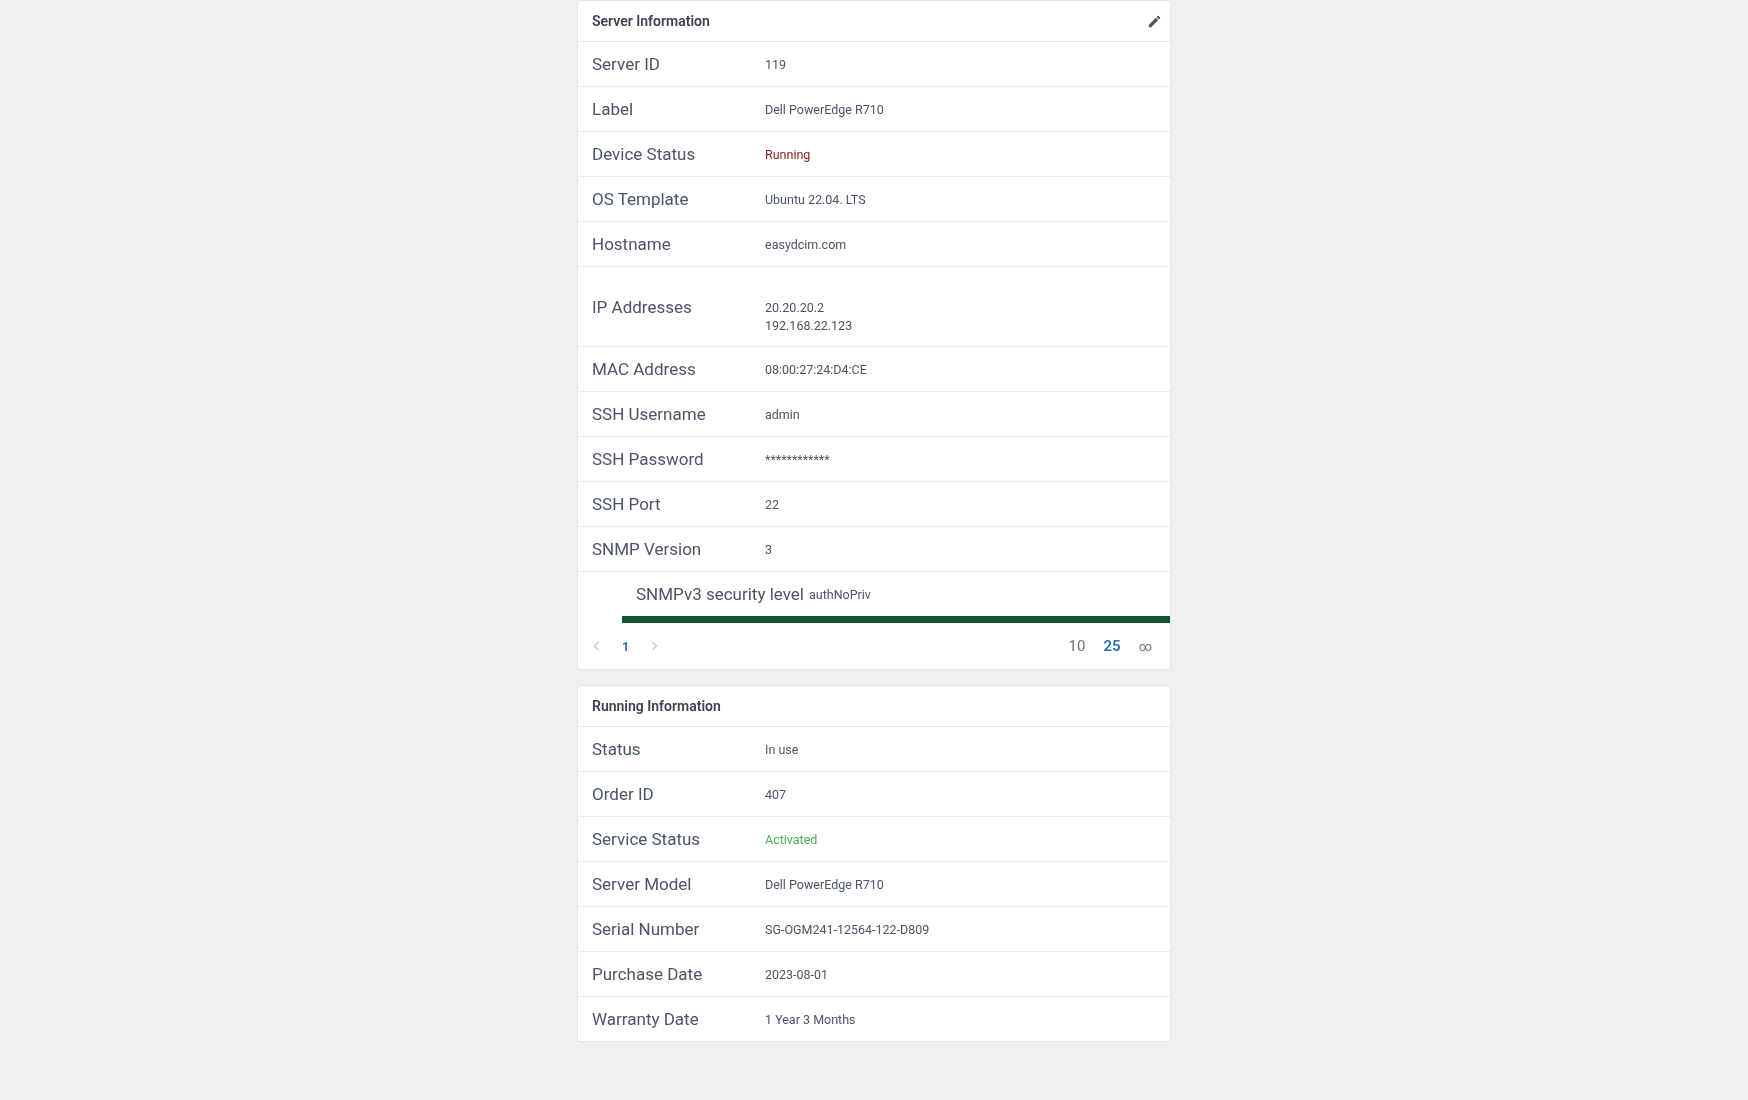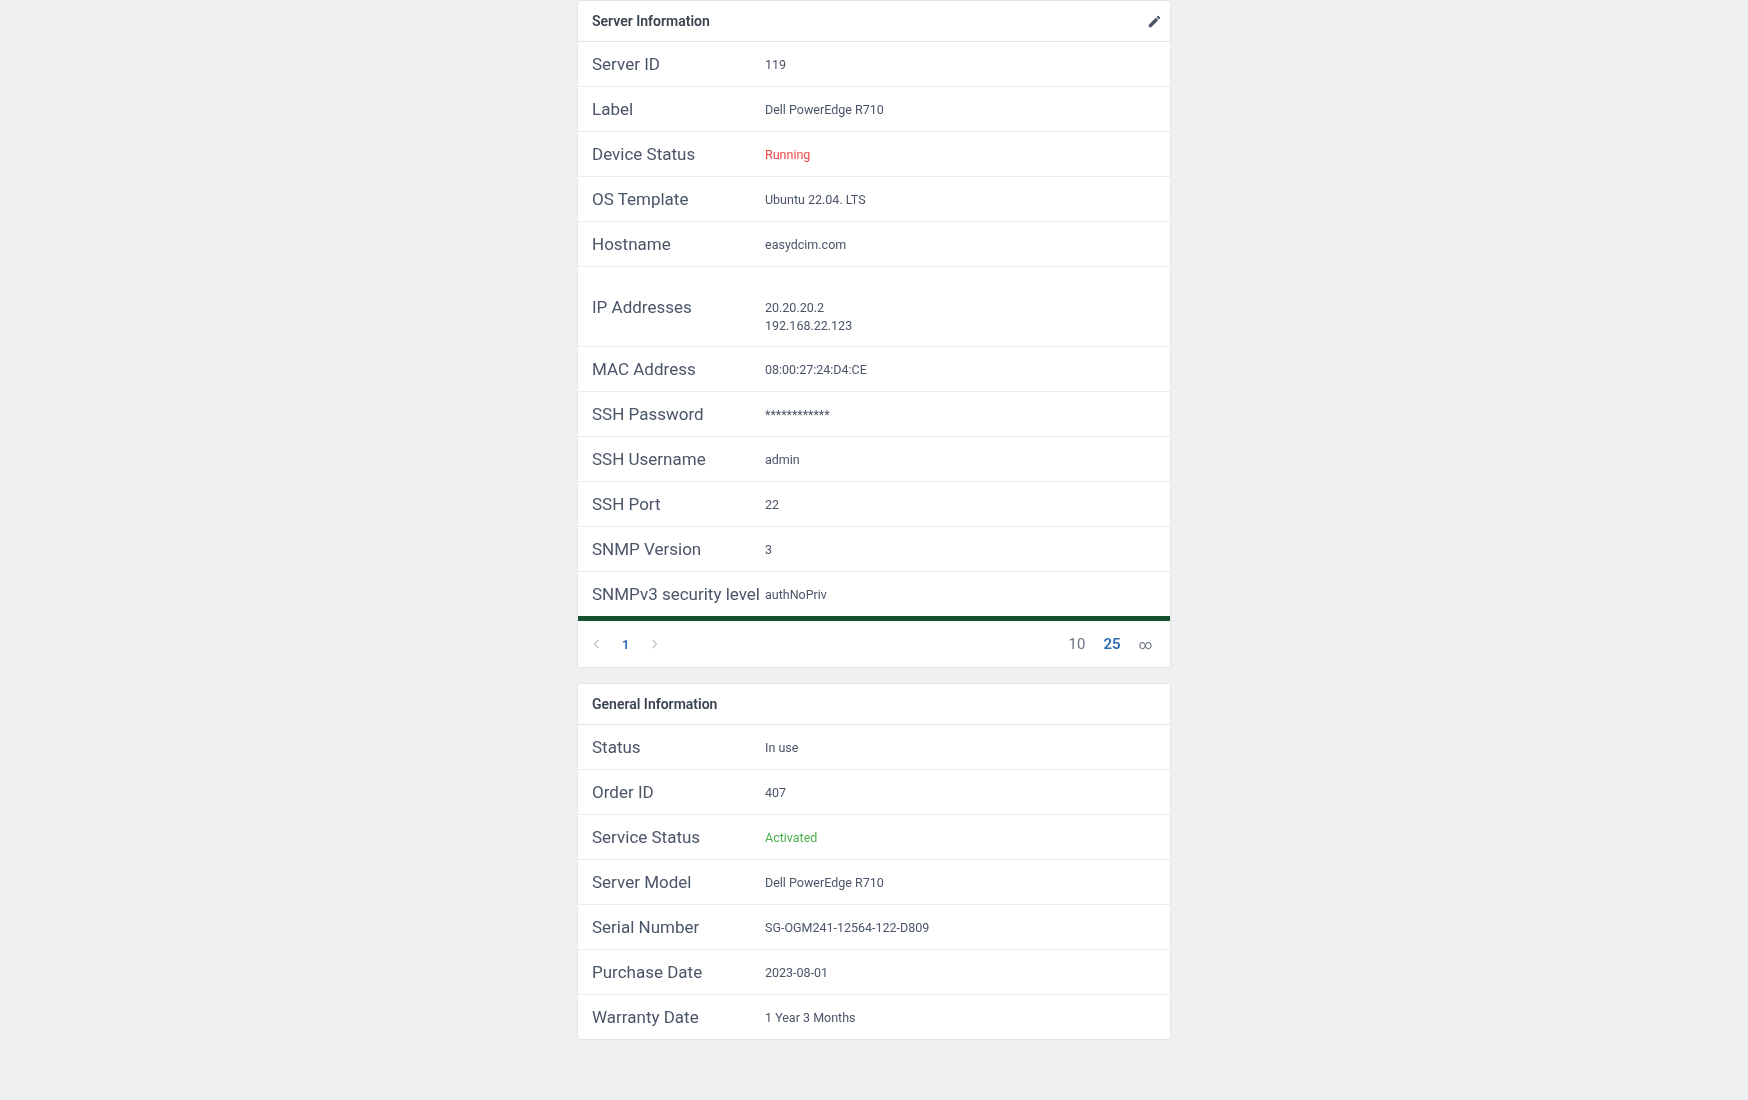--- a/index.html
+++ b/index.html
@@ -56,21 +56,21 @@
     .row-label {
       width: 173px;
       flex-shrink: 0;
       color: #4a5568;
       font-size: 17px;
     }
     .row-value {
       color: #4a5568;
       font-size: 12.5px;
     }
-    .status-running { color: #ef4444; }
+    .status-running { color: #7f1d1d; }
     .status-activated { color: #4caf50; }
     .ip-list { line-height: 1.4; margin-top: 20px; }
     .pagination-row {
       display: flex;
       justify-content: space-between;
       align-items: center;
       padding: 12px 14px 12px 8px;
     }
     .pagination-left, .pagination-right {
       display: flex;
@@ -158,40 +158,40 @@
         <div>192.168.22.123</div>
       </div>
     </div>
 
     <div class="row">
       <div class="row-label">MAC Address</div>
       <div class="row-value">08:00:27:24:D4:CE</div>
     </div>
 
     <div class="row">
+      <div class="row-label">SSH Username</div>
+      <div class="row-value">admin</div>
+    </div>
+
+    <div class="row">
       <div class="row-label">SSH Password</div>
       <div class="row-value">************</div>
     </div>
 
     <div class="row">
-      <div class="row-label">SSH Username</div>
-      <div class="row-value">admin</div>
-    </div>
-
-    <div class="row">
       <div class="row-label">SSH Port</div>
       <div class="row-value">22</div>
     </div>
 
     <div class="row">
       <div class="row-label">SNMP Version</div>
       <div class="row-value">3</div>
     </div>
 
-    <div class="row" style="border-bottom:5px solid #14532d;">
+    <div class="row" style="border-bottom:7px solid #14532d;margin-left:44px;">
       <div class="row-label">SNMPv3 security level</div>
       <div class="row-value">authNoPriv</div>
     </div>
 
     <div class="pagination-row">
       <div class="pagination-left">
         <span class="pag-chevron">
           <svg width="10" height="10" viewBox="0 0 10 10" fill="none">
               <path d="M6.5 1L2.5 5L6.5 9" stroke="#c2c8d0" stroke-width="1.3"></path>
             </svg>
@@ -206,21 +206,21 @@
       <div class="pagination-right">
         <span class="page-size">10</span>
         <span class="page-size active">25</span>
         <span class="infinity">∞</span>
       </div>
     </div>
   </div>
 
   <div class="card">
     <div class="card-header">
-      <div class="card-title">General Information</div>
+      <div class="card-title">Running Information</div>
     </div>
 
     <div class="row">
       <div class="row-label">Status</div>
       <div class="row-value">In use</div>
     </div>
 
     <div class="row">
       <div class="row-label">Order ID</div>
       <div class="row-value">407</div>

